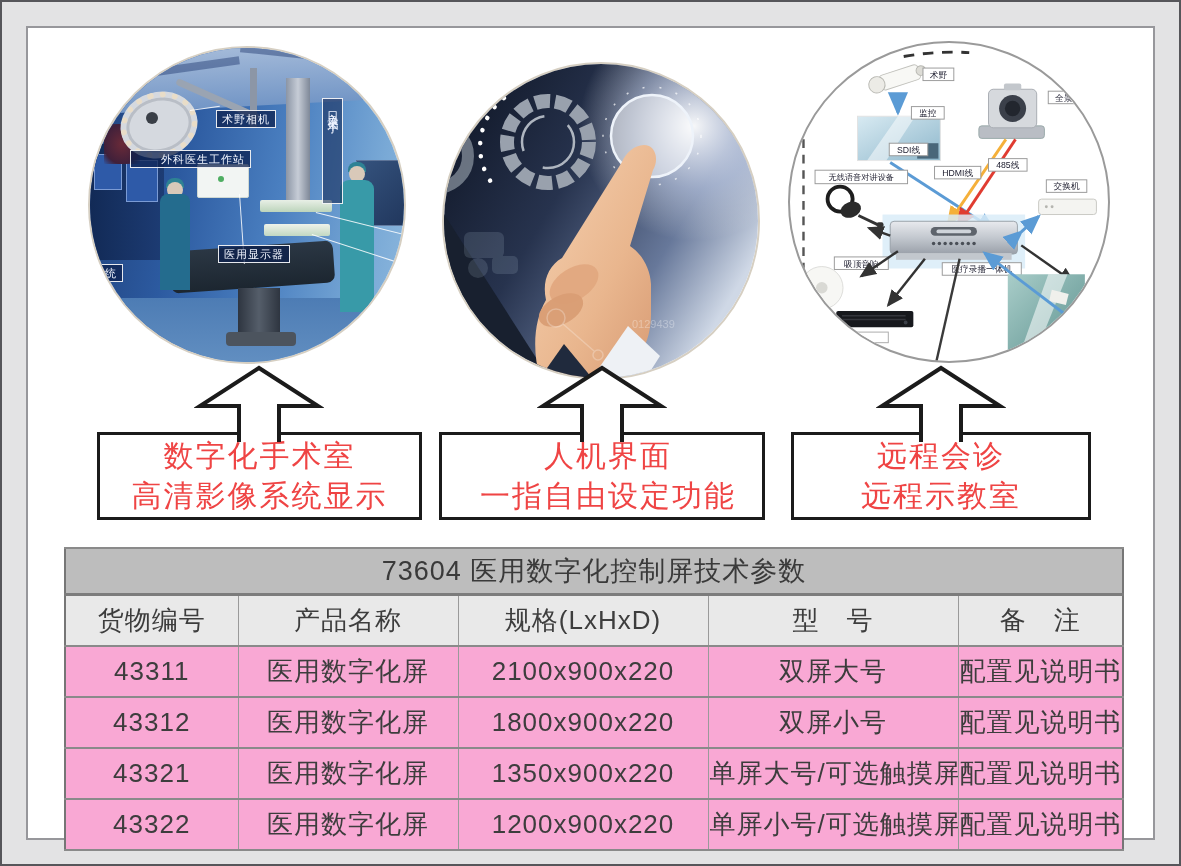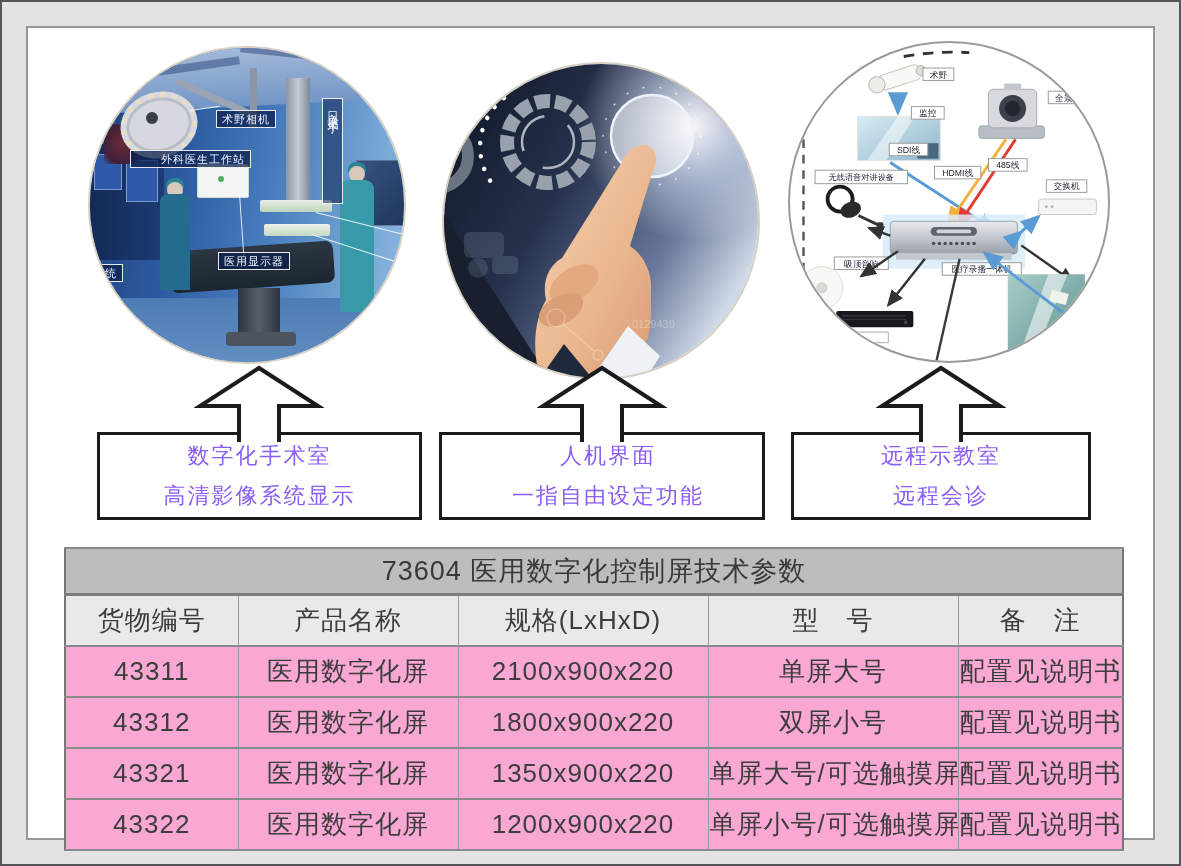--- a/index.html
+++ b/index.html
@@ -39,21 +39,21 @@
   .vchip{position:absolute;background:rgba(12,32,78,.55);border:1px solid rgba(255,255,255,.9);color:#eef3ff;font-size:11px;letter-spacing:2px;padding:4px 2px;writing-mode:vertical-rl;text-orientation:upright;}
   .wline{position:absolute;height:1px;background:rgba(255,255,255,.85);transform-origin:0 0;}
 
   
 
   
   .up-arrow{position:absolute;z-index:2;}
 
   
   .cap-box{position:absolute;top:430px;height:88px;background:#fff;border:3px solid #1b1b1b;box-sizing:border-box;z-index:1;display:flex;flex-direction:column;justify-content:center;align-items:center;}
-  .cap-line{font-size:22px;line-height:40px;color:#8b5cf6;letter-spacing:2px;white-space:nowrap;}
+  .cap-line{font-size:30px;line-height:40px;color:#ef4444;letter-spacing:2px;white-space:nowrap;}
 
   
   table.spec{position:absolute;left:62px;top:545px;width:1058px;border-collapse:collapse;table-layout:fixed;border:2px solid #767676;font-size:26px;color:#3d3d3d;}
   table.spec td{border-top:2px solid #8a8a8a;border-bottom:2px solid #8a8a8a;border-left:1px solid #9a9a9a;border-right:1px solid #9a9a9a;text-align:center;height:47px;background:#f9a8d4;white-space:nowrap;overflow:hidden;letter-spacing:1px;}
   table.spec tr.trow td{background:#bdbdbd;height:42px;font-size:27px;color:#3a3a3a;border-bottom:3px solid #7c7c7c;}
   table.spec tr.thead td{background:#e9e9e9;}
 
   svg text{font-family:"Liberation Sans","DejaVu Sans",sans-serif;}
 </style>
 </head>
@@ -90,21 +90,21 @@
     <div class="abs c1body1"></div>
     <div class="abs c1cap" style="left:258px;top:114px;"></div>
     <div class="abs c1head" style="left:259px;top:118px;"></div>
     <div class="abs c1body2"></div>
     <div class="wline" style="left:100px;top:62px;width:30px;transform:rotate(-8deg);"></div>
     <div class="wline" style="left:150px;top:146px;width:70px;transform:rotate(86deg);"></div>
     <div class="wline" style="left:226px;top:164px;width:96px;transform:rotate(14deg);"></div>
     <div class="wline" style="left:222px;top:186px;width:104px;transform:rotate(18deg);"></div>
     <div class="chip" style="left:126px;top:62px;">术野相机</div>
     <div class="chip" style="left:40px;top:102px;padding-left:30px;">外科医生工作站</div>
-    <div class="chip" style="left:128px;top:204px;text-align:right;">医用显示器</div>
+    <div class="chip" style="left:128px;top:197px;text-align:right;">医用显示器</div>
     <div class="chip" style="left:-32px;top:216px;padding-left:34px;">系统</div>
     <div class="vchip" style="left:232px;top:50px;height:96px;">口入录记术手</div>
   </div>
 
   <div class="circle" style="left:440px;top:60px;width:314px;height:314px;">
     <svg width="314" height="314" viewBox="0 0 314 314">
       <defs>
         <linearGradient id="bg2" x1="0" y1="0" x2="1" y2="0.6">
           <stop offset="0" stop-color="#0c1220"></stop>
             <stop offset="0.45" stop-color="#27334e"></stop>
@@ -311,22 +311,22 @@
 
   <div class="cap-box" style="left:95px;width:325px;">
     <div class="cap-line">数字化手术室</div>
     <div class="cap-line">高清影像系统显示</div>
   </div>
   <div class="cap-box" style="left:437px;width:326px;padding-left:12px;">
     <div class="cap-line">人机界面</div>
     <div class="cap-line">一指自由设定功能</div>
   </div>
   <div class="cap-box" style="left:789px;width:300px;">
+    <div class="cap-line">远程会诊</div>
     <div class="cap-line">远程示教室</div>
-    <div class="cap-line">远程会诊</div>
   </div>
 
   <svg class="up-arrow" style="left:192px;top:362px;" width="130" height="78" viewBox="0 0 130 78">
     <path d="M45,78 L45,42 L6,42 L65,4 L124,42 L85,42 L85,78" fill="#ffffff" stroke="#1b1b1b" stroke-width="4"></path>
   </svg>
   <svg class="up-arrow" style="left:535px;top:362px;" width="130" height="78" viewBox="0 0 130 78">
     <path d="M45,78 L45,42 L6,42 L65,4 L124,42 L85,42 L85,78" fill="#ffffff" stroke="#1b1b1b" stroke-width="4"></path>
   </svg>
   <svg class="up-arrow" style="left:874px;top:362px;" width="130" height="78" viewBox="0 0 130 78">
     <path d="M45,78 L45,42 L6,42 L65,4 L124,42 L85,42 L85,78" fill="#ffffff" stroke="#1b1b1b" stroke-width="4"></path>
@@ -348,21 +348,21 @@
       <td>货物编号</td>
       <td>产品名称</td>
       <td>规格(LxHxD)</td>
       <td>型　号</td>
       <td>备　注</td>
     </tr>
     <tr>
       <td>43311</td>
       <td>医用数字化屏</td>
       <td>2100x900x220</td>
-      <td>单屏大号</td>
+      <td>双屏大号</td>
       <td>配置见说明书</td>
     </tr>
     <tr>
       <td>43312</td>
       <td>医用数字化屏</td>
       <td>1800x900x220</td>
       <td>双屏小号</td>
       <td>配置见说明书</td>
     </tr>
     <tr>

